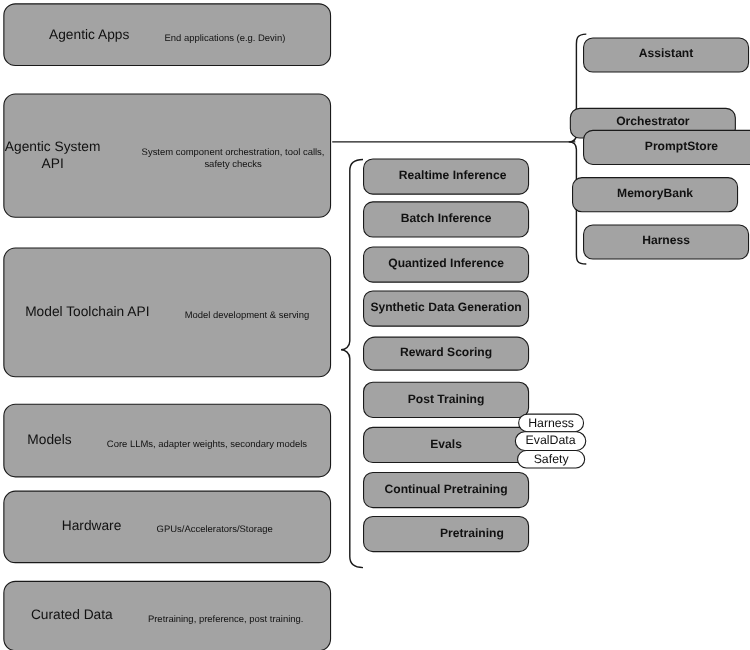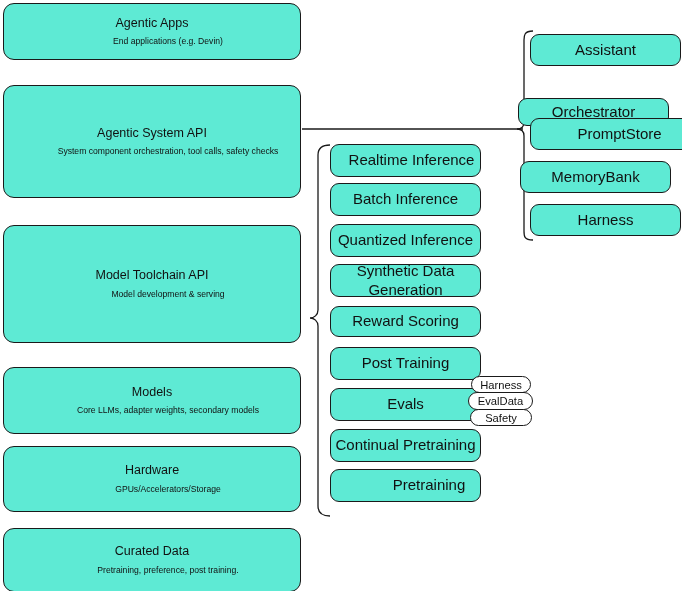--- a/index.html
+++ b/index.html
@@ -19,43 +19,44 @@
     position: absolute;
     left: 0; top: 0;
     width: 682px;
     height: 591px;
   }
   .box {
     position: absolute;
     box-sizing: border-box;
     border: 1.4px solid #1a1a1a;
     border-radius: 11px;
-    background: #5eead4;
+    background: #a3a3a3;
     display: flex;
-    flex-direction: column;
+    flex-direction: row;
     align-items: center;
     justify-content: center;
     text-align: center;
     line-height: 1.25;
   }
   .box .title {
     font-size: 12.5px;
     color: #111111;
   }
   .box .subtitle {
     font-size: 8.6px;
     color: #111111;
     margin-top: 5px;
     padding-left: 32px;
   }
   .mid-box, .right-box {
     border-radius: 9px;
   }
   .mid-box .title, .right-box .title {
-    font-size: 15px;
+    font-size: 11px;
+    font-weight: bold;
   }
   .pill {
     position: absolute;
     box-sizing: border-box;
     border: 1.4px solid #1a1a1a;
     border-radius: 10px;
     background: #ffffff;
     display: flex;
     align-items: center;
     justify-content: center;
@@ -134,21 +135,21 @@
   </div>
   <div class="box mid-box" style="left:330px; top:183px; width:151px; height:33px;">
     <div class="title">Batch Inference</div>
   </div>
   <div class="box mid-box" style="left:330px; top:224px; width:151px; height:33px;">
     <div class="title">Quantized Inference</div>
   </div>
   <div class="box mid-box" style="left:330px; top:264px; width:151px; height:33px;">
     <div class="title">Synthetic Data Generation</div>
   </div>
-  <div class="box mid-box" style="left:330px; top:306px; width:151px; height:31px;">
+  <div class="box mid-box" style="left:330px; top:306px; width:151px; height:31px;border-radius:11px;">
     <div class="title">Reward Scoring</div>
   </div>
   <div class="box mid-box" style="left:330px; top:347px; width:151px; height:33px;">
     <div class="title">Post Training</div>
   </div>
   <div class="box mid-box" style="left:330px; top:388px; width:151px; height:33px;">
     <div class="title">Evals</div>
   </div>
   <div class="box mid-box" style="left:330px; top:429px; width:151px; height:33px;">
     <div class="title">Continual Pretraining</div>

